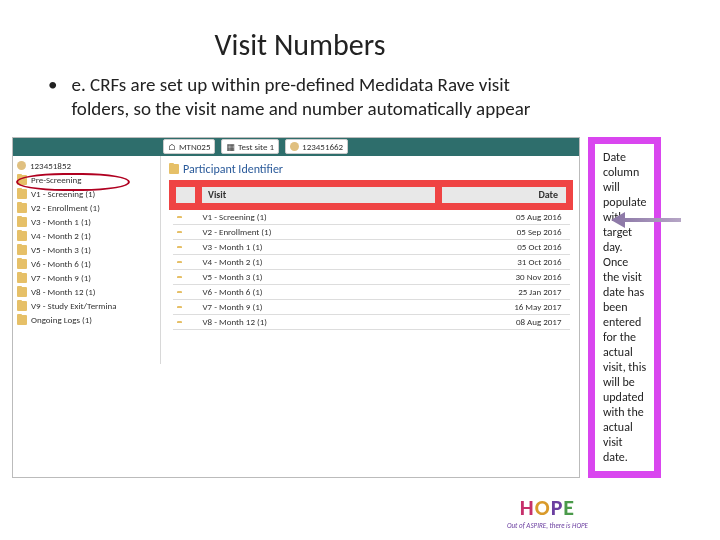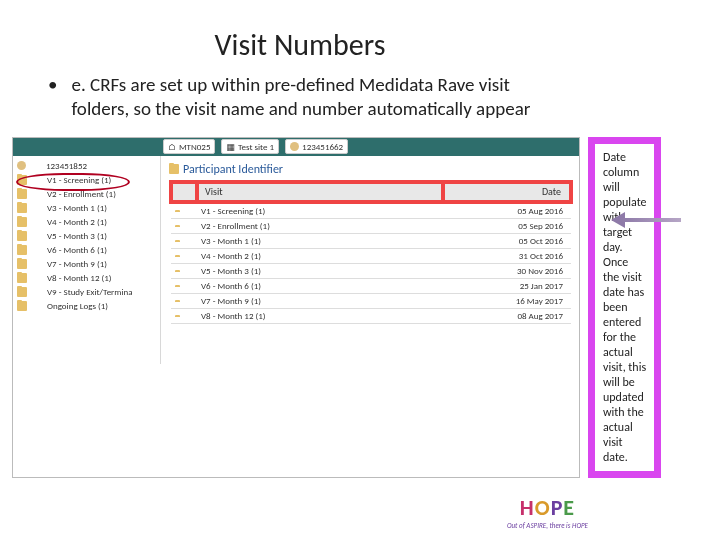--- a/index.html
+++ b/index.html
@@ -7,28 +7,28 @@
   .title{font-size:30px;font-weight:400;text-align:center;padding:26px 0 10px 0;}
   .bullet-wrap{padding:0 48px 0 48px;}
   .bullet{display:flex;font-size:19px;line-height:1.25;}
   .bullet .dot{margin-right:14px;color:#222;}
   .content-row{display:flex;padding:16px 12px 0 12px;gap:8px;}
   .screenshot{flex:0 0 566px;border:1px solid #bbb;background:#fff;font-size:10px;color:#333;position:relative;}
   .topbar{height:18px;background:#2e6e6c;display:flex;align-items:center;padding-left:150px;gap:6px;}
   .bc-chip{display:flex;align-items:center;gap:3px;background:#fff;border:1px solid #ccc;border-radius:2px;padding:0 4px;height:13px;font-size:9px;color:#333;}
   .body-row{display:flex;height:208px;}
   .sidebar{width:148px;border-right:1px solid #d8d8d8;background:#fff;padding-top:3px;box-sizing:border-box;}
-  .sb-item{display:flex;align-items:center;height:14px;padding:0 4px;font-size:9px;color:#333;gap:20px;white-space:nowrap;overflow:hidden;}
+  .sb-item{display:flex;align-items:center;height:14px;padding:0 4px;font-size:9px;color:#333;gap:4px;white-space:nowrap;overflow:hidden;}
   .folder-ic{width:10px;height:8px;background:#e6c068;border-top:2px solid #e6c068;border-radius:1px;position:relative;flex-shrink:0;}
   .folder-ic::before{content:"";position:absolute;left:0;top:-3px;width:5px;height:2px;background:#e6c068;border-radius:1px 1px 0 0;}
   .person-ic{width:9px;height:9px;border-radius:50%;background:#e0c080;position:relative;flex-shrink:0;}
   .main{flex:1;padding:6px 6px 0 8px;position:relative;}
   .main-top{display:flex;align-items:center;gap:4px;font-size:12px;margin-bottom:4px;color:#2a5a9a;}
   .grid{width:100%;border-collapse:collapse;}
-  .grid th{background:#e8e8e8;border:4px solid #ef4444;height:16px;font-size:10px;font-weight:400;text-align:left;padding:0 6px;}
+  .grid th{background:#e8e8e8;border:7px solid #ef4444;height:16px;font-size:10px;font-weight:700;text-align:left;padding:0 6px;}
   .grid td{border-bottom:1px solid #ddd;height:14px;font-size:9px;padding:0 4px;}
   .grid td.first{width:18px;}
   .grid th.date,.grid td.date{text-align:right;padding-right:8px;width:110px;}
   .note-box{flex:1;border:7px solid #d946ef;padding:6px 8px;font-size:12px;line-height:1.25;}
   .circled{position:absolute;border:2px solid #b00020;border-radius:50%/60%;width:110px;height:14px;left:3px;top:35px;pointer-events:none;}
   .arrow{position:absolute;width:70px;height:20px;left:460px;top:54px;pointer-events:none;}
   .arrow-line{position:absolute;left:0;top:8px;width:60px;height:4px;background:linear-gradient(90deg,#8e7aa8,#b6a6c6);}
   .arrow-head{position:absolute;left:-10px;top:2px;width:0;height:0;border-top:8px solid transparent;border-bottom:8px solid transparent;border-right:14px solid #8e7aa8;}
   .logo{position:absolute;right:12px;bottom:10px;text-align:center;}
   .logo .big{font-size:22px;font-weight:700;letter-spacing:1px;}
@@ -68,20 +68,24 @@
         </div>
       </div>
 
       <div class="body-row">
         <div class="sidebar">
           <div class="sb-item">
             <span class="person-ic"></span>
             <span>123451852</span>
           </div>
           <div id="sb-list">
+              <div class="sb-item">
+                <span class="folder-ic"></span>
+                <span>Pre-Screening</span>
+              </div>
               <div class="sb-item">
                 <span class="folder-ic"></span>
                 <span>V1 - Screening (1)</span>
               </div>
               <div class="sb-item">
                 <span class="folder-ic"></span>
                 <span>V2 - Enrollment (1)</span>
               </div>
               <div class="sb-item">
                 <span class="folder-ic"></span>

